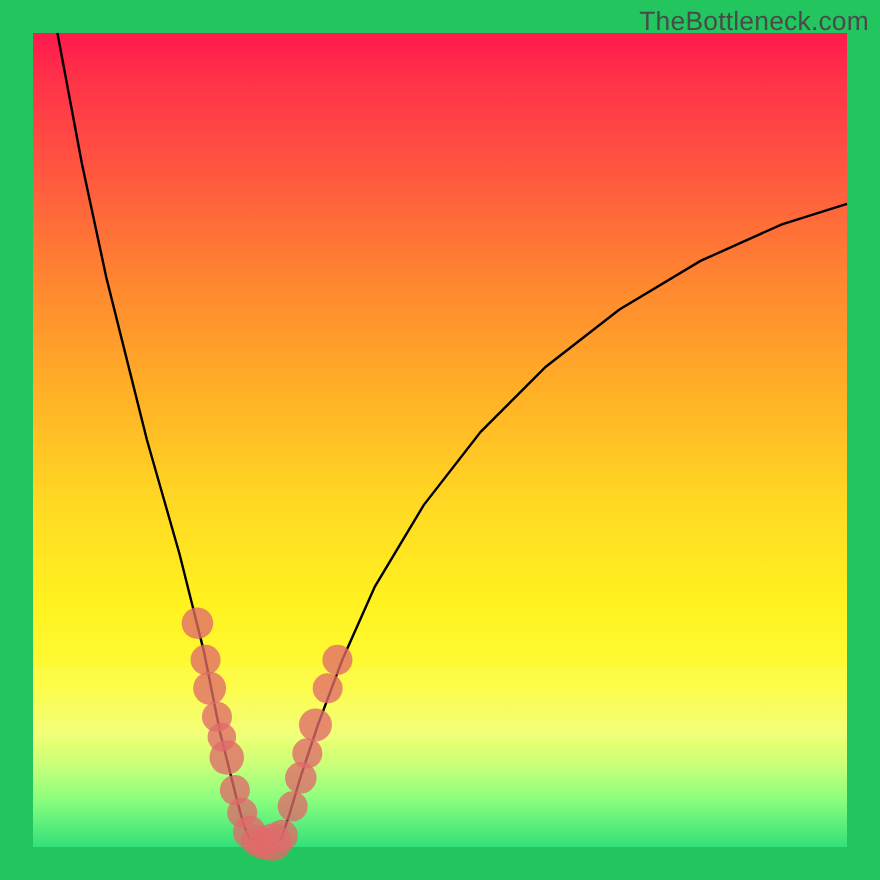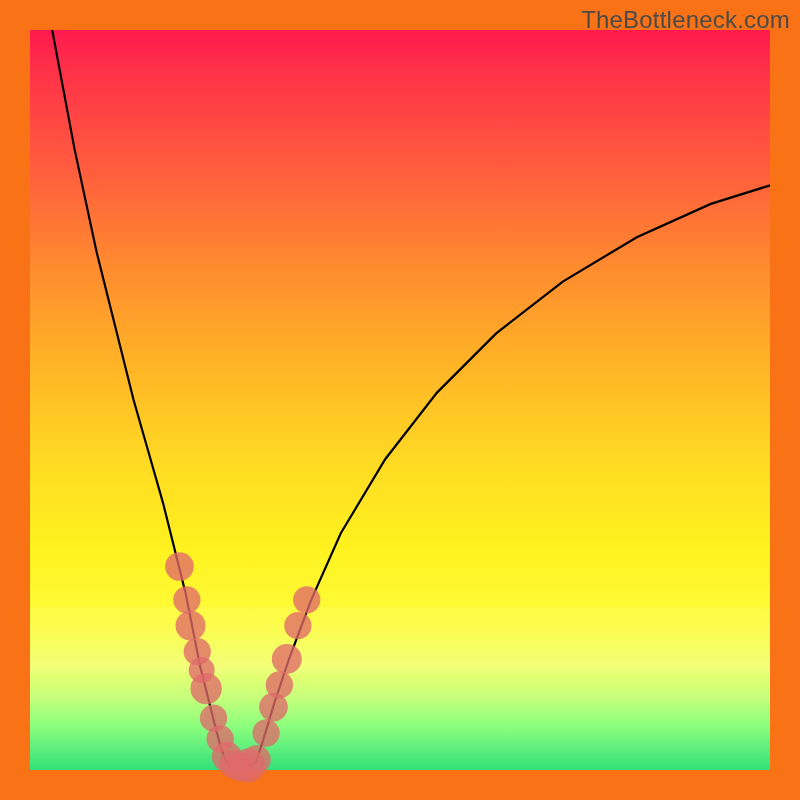--- a/index.html
+++ b/index.html
@@ -8,21 +8,21 @@
     width: 800px;
     height: 800px;
     overflow: hidden;
     background: #000;
     font-family: Arial, Helvetica, sans-serif;
   }
   .frame {
     position: absolute;
     left: 0; top: 0;
     width: 800px; height: 800px;
-    background: #f97316;
+    background: #22c55e;
   }
   .plot-area {
     position: absolute;
     left: 30px;
     top: 30px;
     width: 740px;
     height: 740px;
     background: linear-gradient(to bottom,
       #ff1a4d 0%,
       #ff3348 6%,

